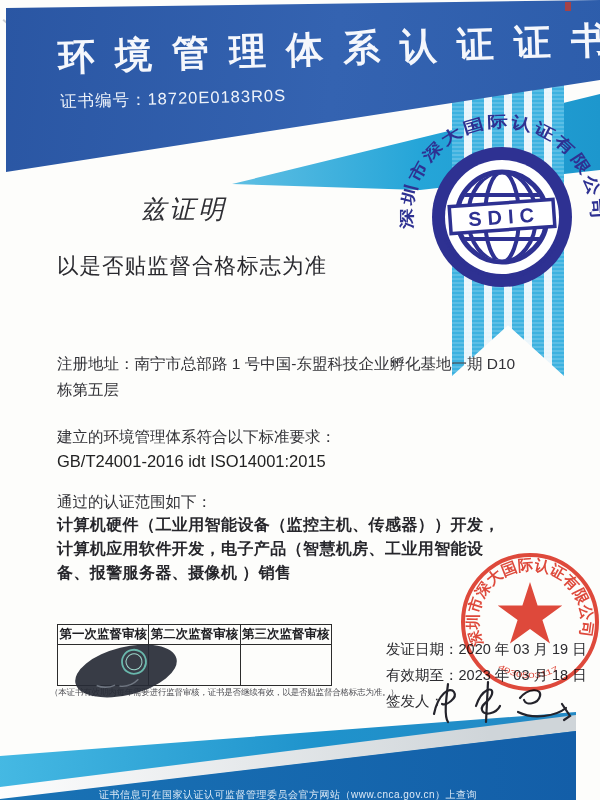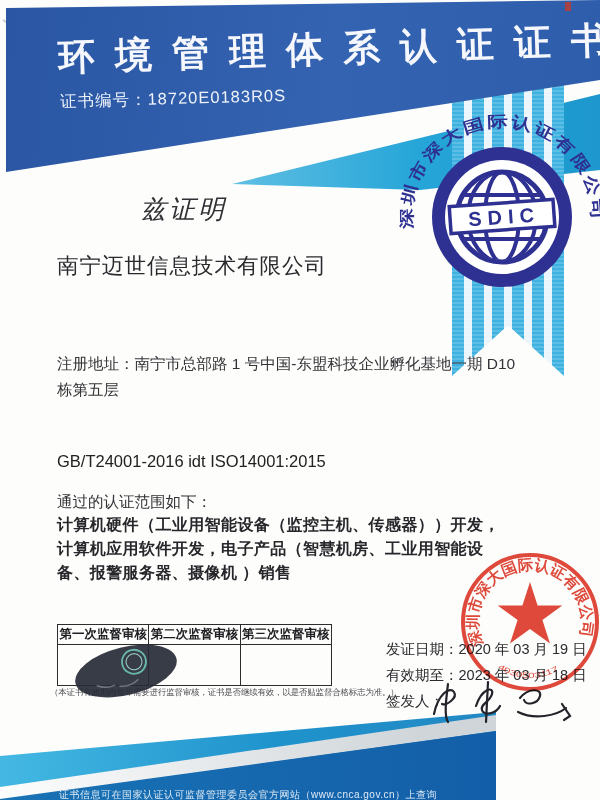--- a/index.html
+++ b/index.html
@@ -61,21 +61,21 @@
   table.audit td{height:41px;}
   .audit-note{
     left:50px;top:687px;width:345px;text-align:center;z-index:3;
     font-size:8.5px;color:#4d4d52;letter-spacing:-.2px;white-space:nowrap;
   }
 
   
   .issue-line{left:386px;font-size:14.5px;color:#2c2c30;z-index:3;white-space:nowrap;}
 
   
-  .footer{left:0;top:700px;width:496px;height:100px;z-index:2;}
+  .footer{left:0;top:700px;width:576px;height:100px;z-index:2;}
   .footer .wedge{
     position:absolute;inset:0;
     clip-path:polygon(0 56%,100% 12%,100% 100%,0 100%);
     background:linear-gradient(92deg,#45b9e3,#1f93cc 55%,#2388c4);
   }
   .footer .swoosh{
     position:absolute;inset:0;
     clip-path:polygon(0 87%,100% 15%,100% 31%,0 100%);
     background:linear-gradient(90deg,#fdfdfd,#cfd5d9 85%);
   }
@@ -140,23 +140,24 @@
       <ellipse cx="105" cy="105" rx="17" ry="45"></ellipse>
       <ellipse cx="105" cy="105" rx="34" ry="45"></ellipse>
     </g>
     <g transform="rotate(-4 105 104)">
       <rect x="53" y="91" width="104" height="27" fill="#ffffff" stroke="#2e3192" stroke-width="3.5"></rect>
       <text x="107" y="112" text-anchor="middle" font-size="20" font-weight="bold" fill="#2e3192" letter-spacing="6">SDIC</text>
     </g>
   </svg>
 
   <div class="abs txt certify-heading">兹证明</div>
-  <div class="abs txt company-name">南宁迈世信息技术有限公司</div>
+  <div class="abs txt company-name">以是否贴监督合格标志为准</div>
   <div class="abs txt body-line" style="left:57px;top:354px;">注册地址：南宁市总部路 1 号中国-东盟科技企业孵化基地一期 D10</div>
   <div class="abs txt body-line" style="left:57px;top:380px;">栋第五层</div>
+  <div class="abs txt body-line" style="left:57px;top:427px;">建立的环境管理体系符合以下标准要求：</div>
   <div class="abs txt std-code" style="left:57px;top:452px;">GB/T24001-2016 idt ISO14001:2015</div>
   <div class="abs txt body-line" style="left:57px;top:492px;">通过的认证范围如下：</div>
   <div class="abs txt scope-line" style="left:57px;top:515px;">计算机硬件（工业用智能设备（监控主机、传感器））开发，</div>
   <div class="abs txt scope-line" style="left:57px;top:539px;">计算机应用软件开发，电子产品（智慧机房、工业用智能设</div>
   <div class="abs txt scope-line" style="left:57px;top:563px;">备、报警服务器、摄像机 ）销售</div>
 
   <table class="audit">
     <tbody>
         <tr>
       <th>第一次监督审核</th>

